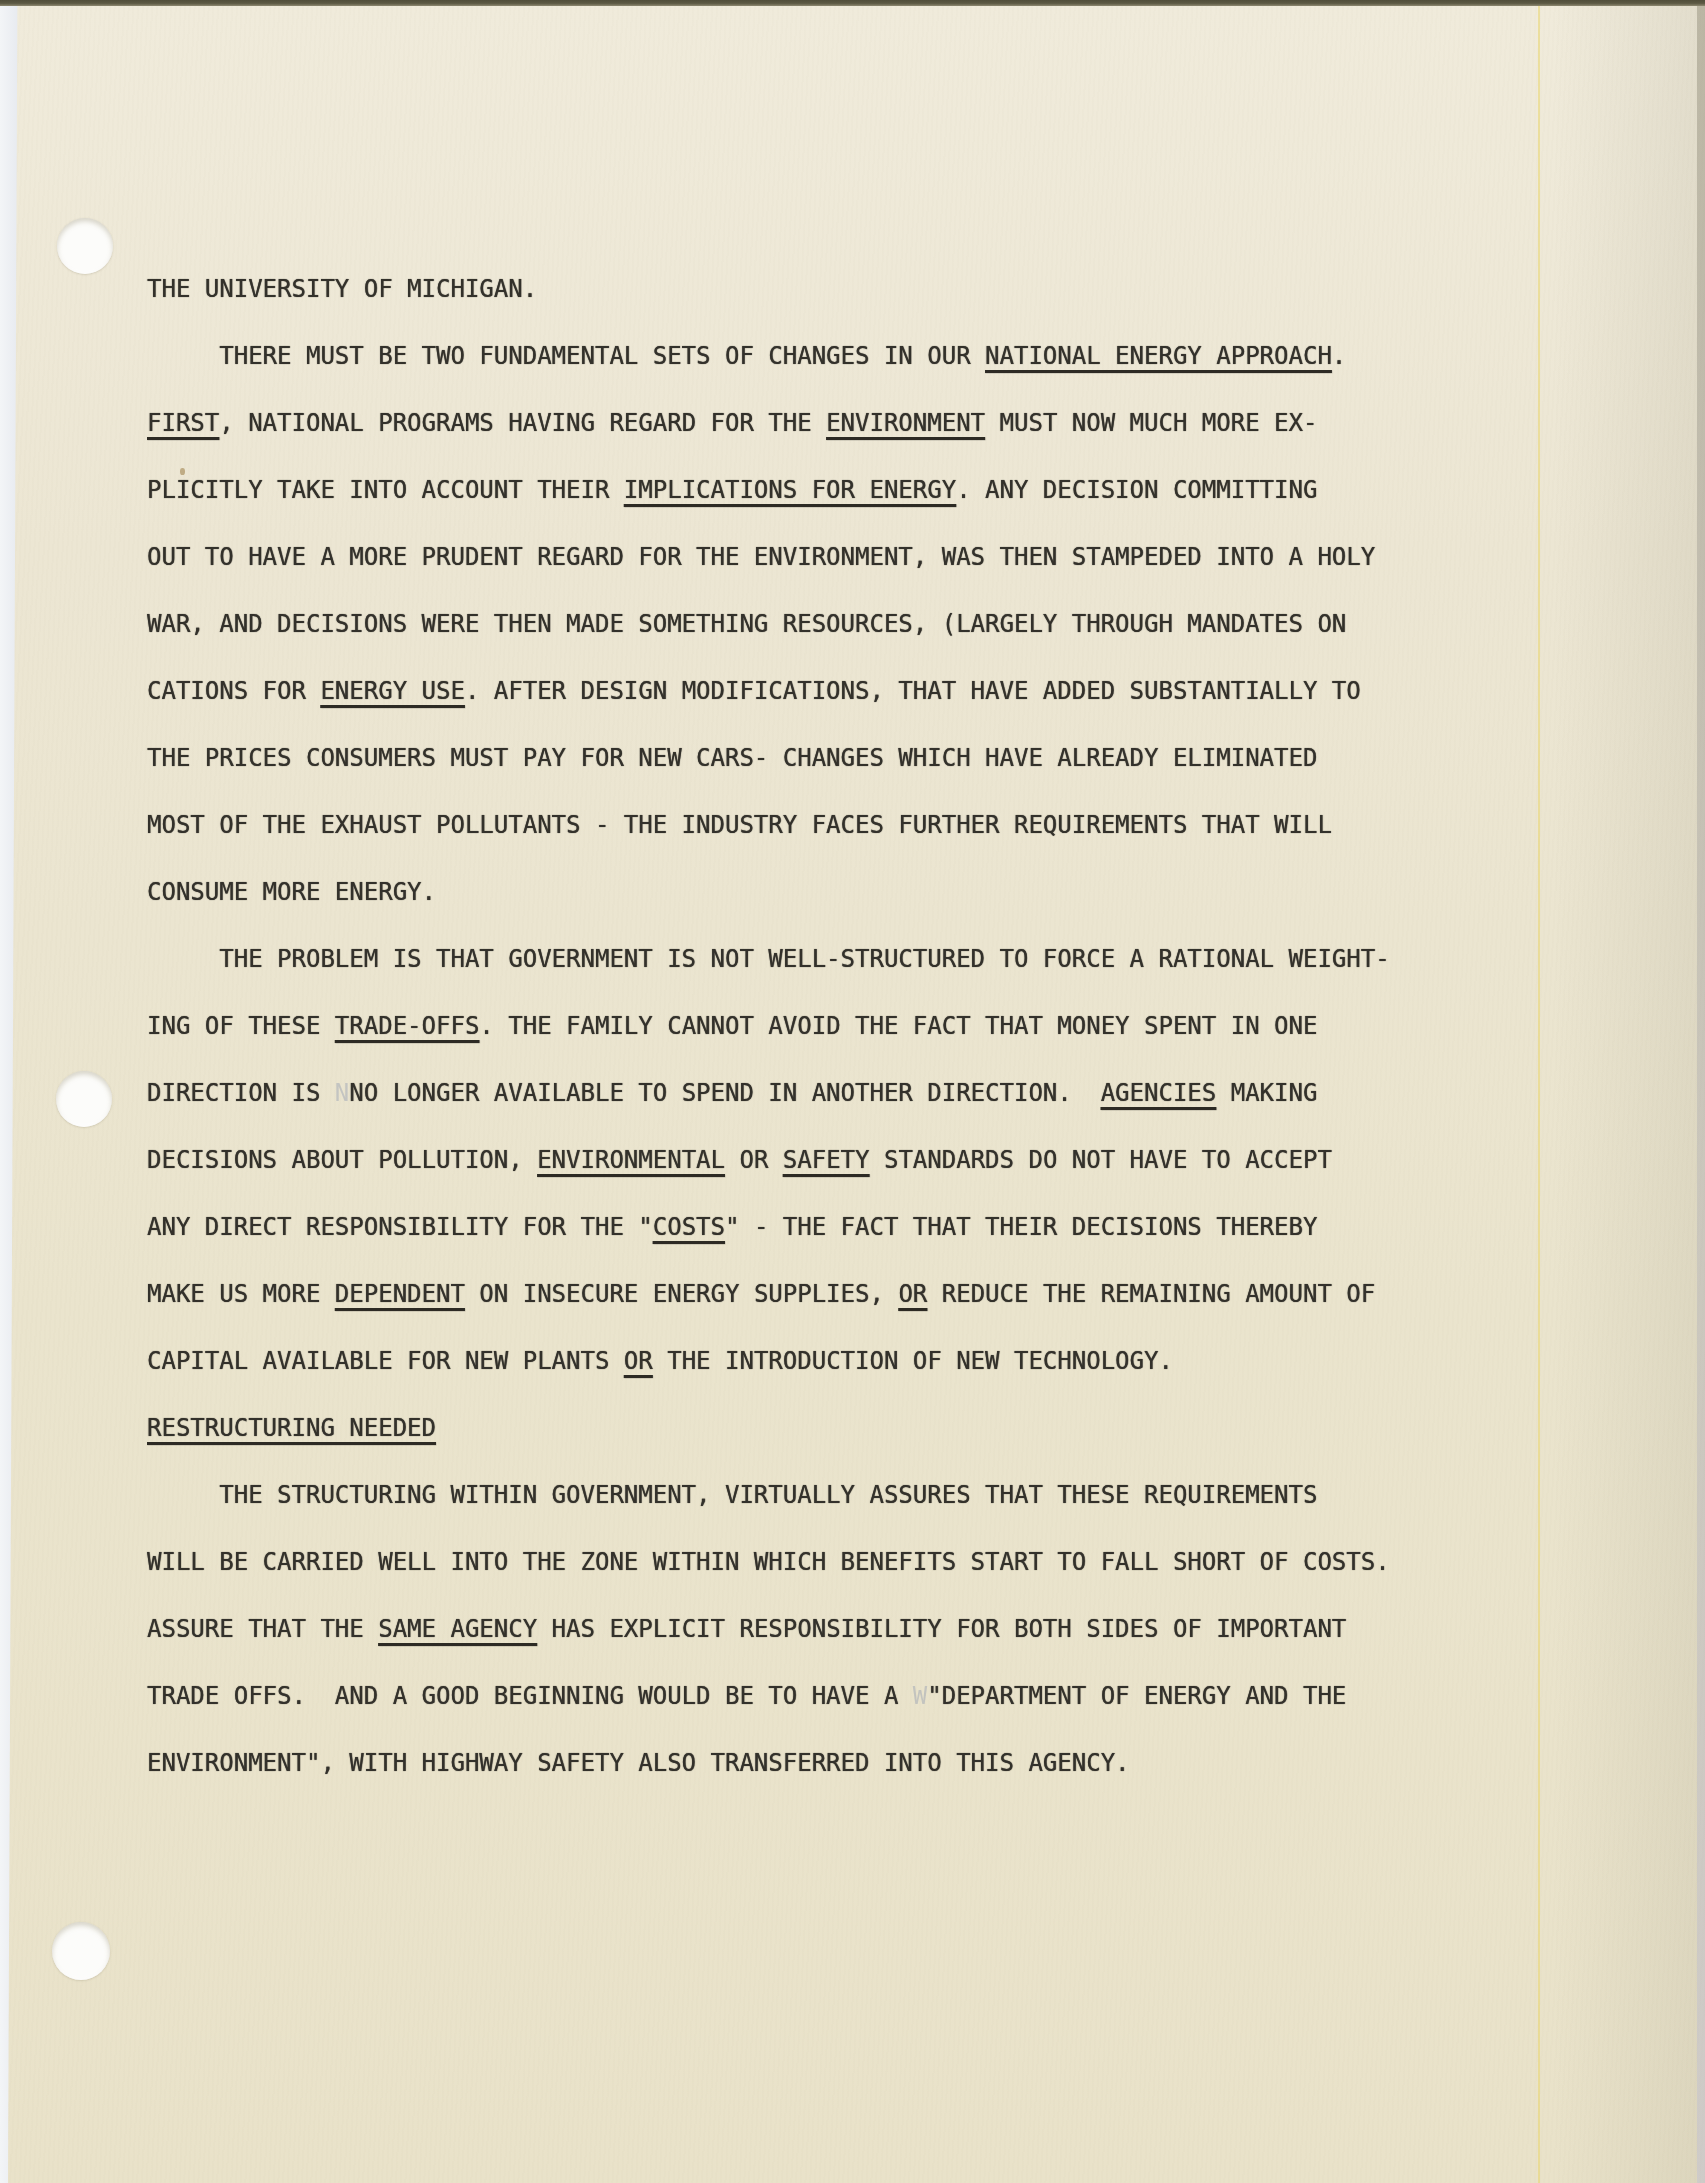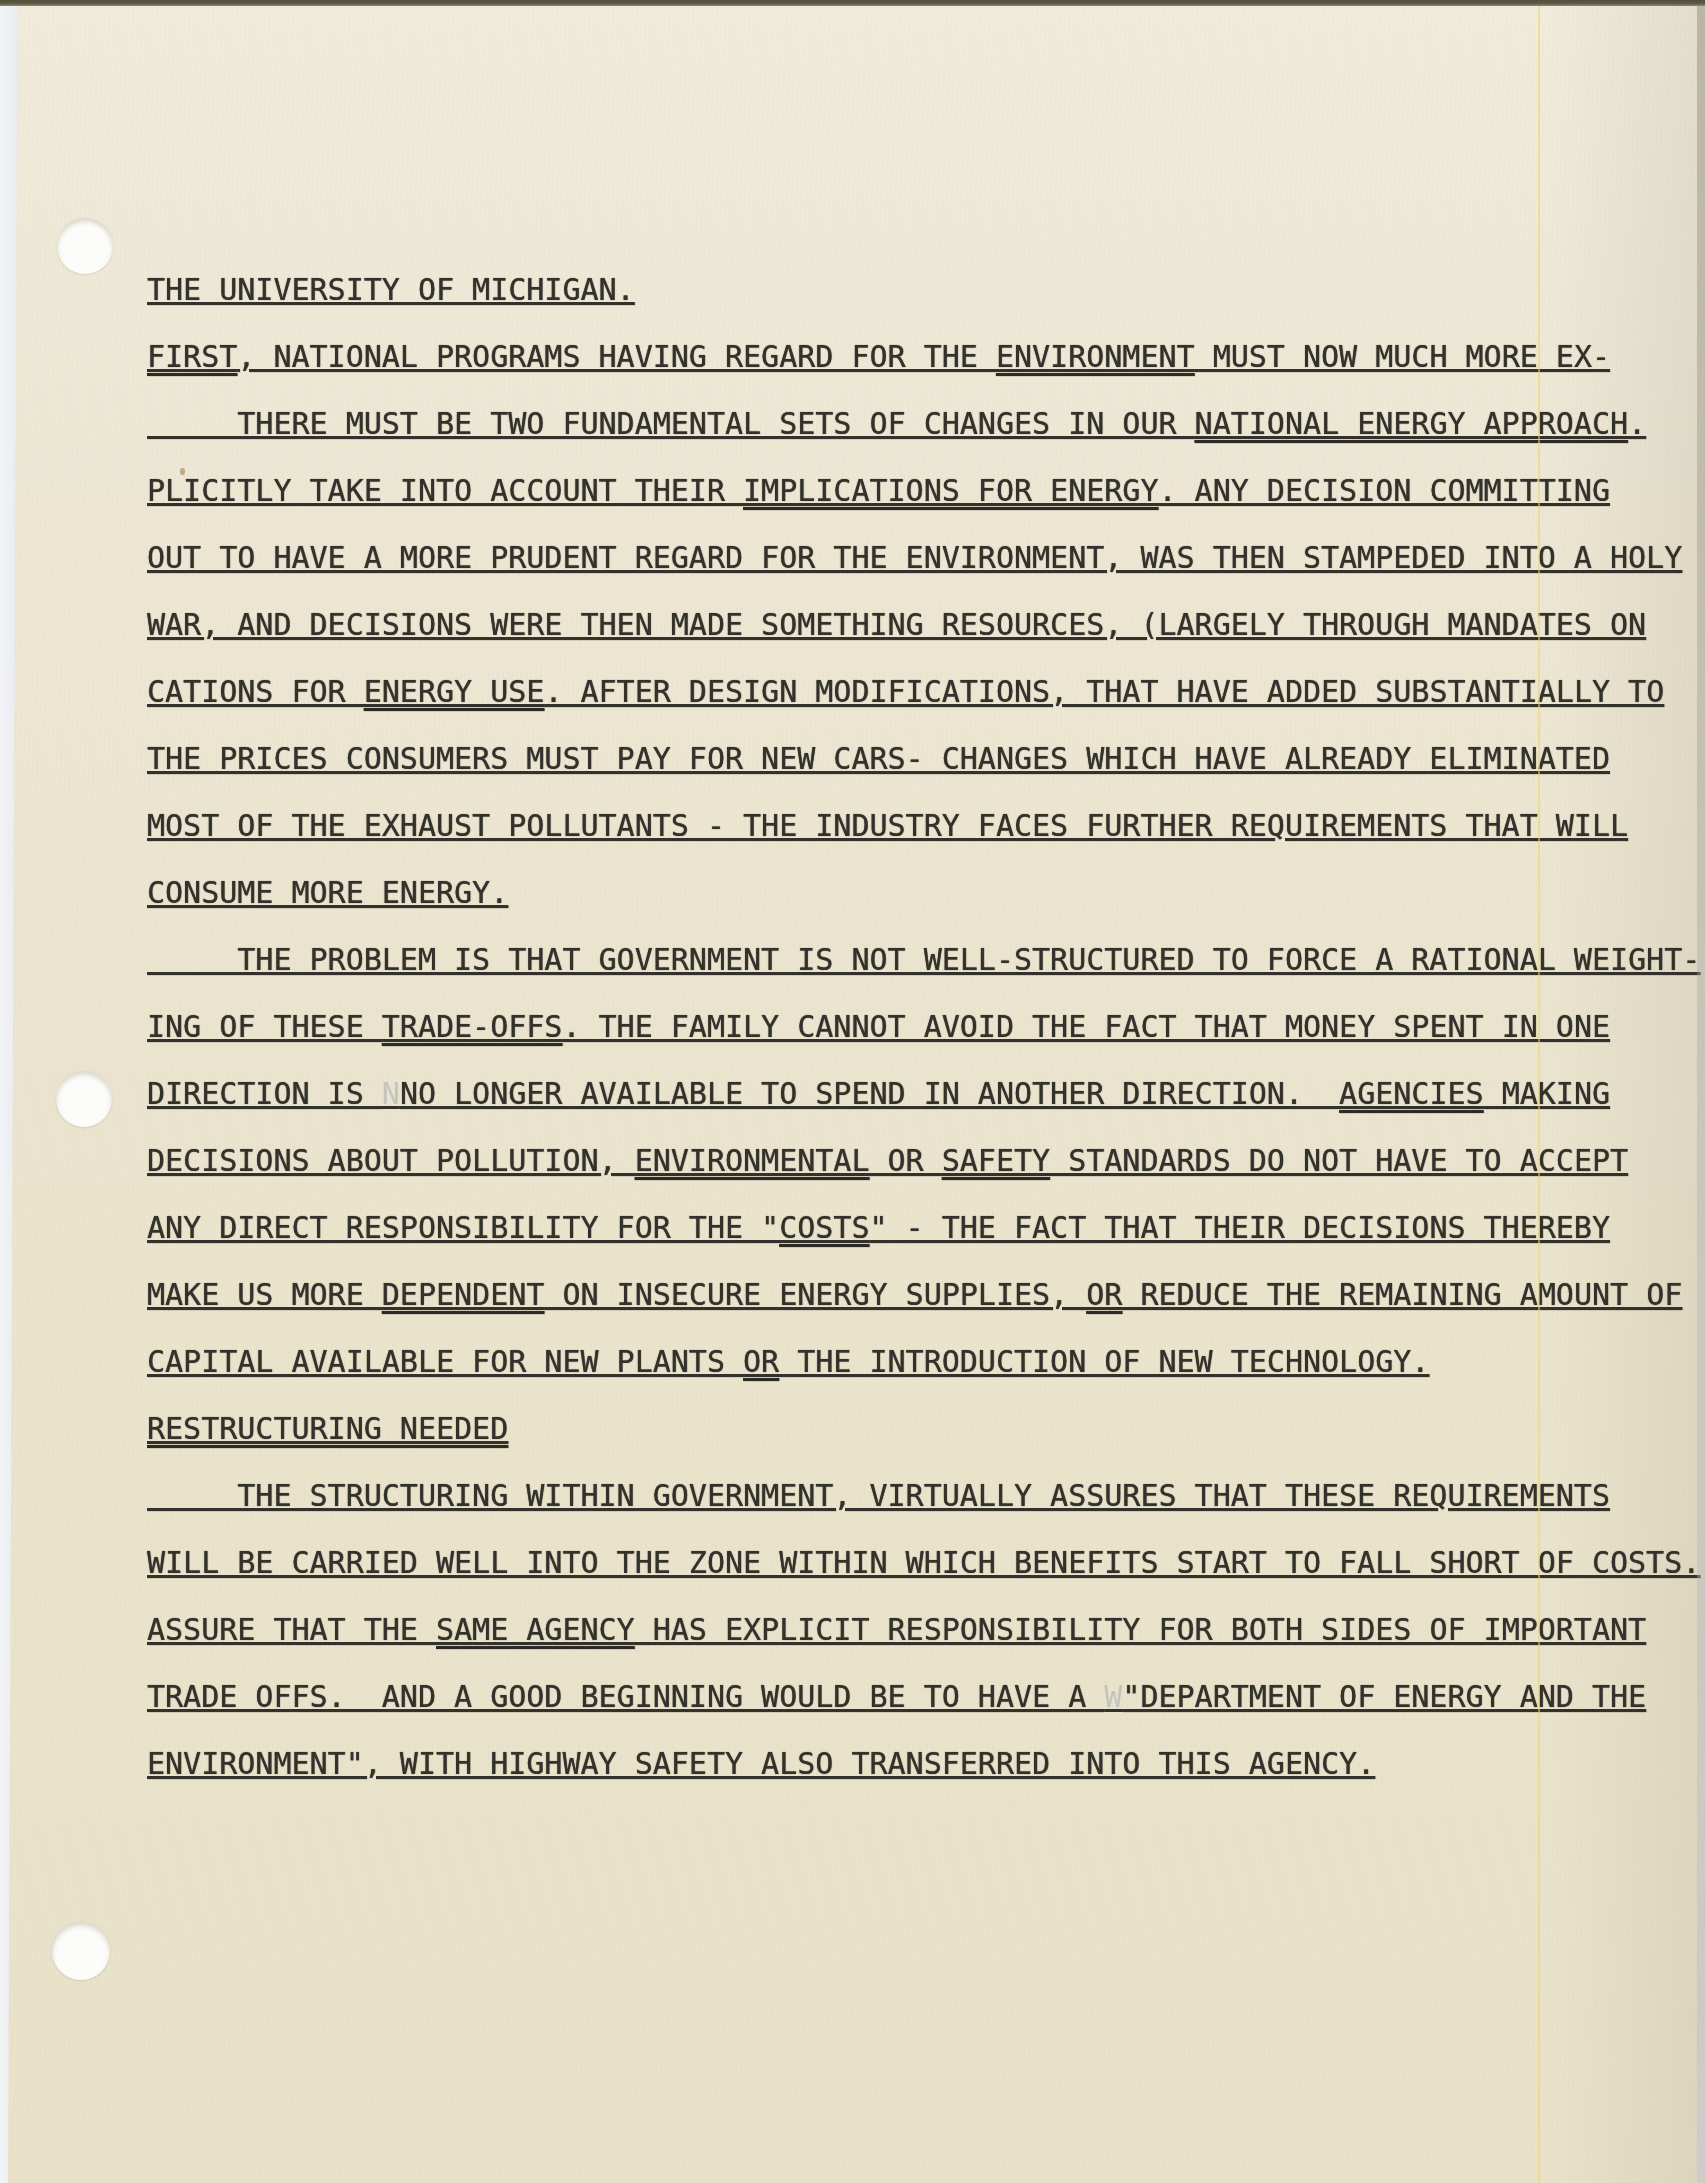--- a/index.html
+++ b/index.html
@@ -84,48 +84,47 @@
   
   .text-block {
     position: absolute;
     left: 146px;
     top: 256px;
     z-index: 4;
   }
   .typed-line {
     height: 67px;
     line-height: 67px;
-    font-size: 30px;
+    font-size: 24px;
     letter-spacing: 0;
     white-space: pre;
     color: #33312b;
     text-shadow: 0 0 1.1px rgba(51, 49, 43, 0.8), 0.4px 0.4px 0 rgba(51, 49, 43, 0.35);
-    text-decoration: underline;
   }
   .typed-line .u {
     text-decoration: underline;
     text-decoration-thickness: 2.7px;
     text-underline-offset: 6px;
     text-decoration-color: rgba(42, 40, 34, 0.92);
     text-decoration-skip-ink: none;
   }
   .typed-line .ghost {
     color: rgba(148, 158, 178, 0.45);
     text-shadow: none;
   }
 </style>
 </head>
 <body>
 
 <div class="paper">
   <div class="speck"></div>
   <div id="text-block" class="text-block">
       <div class="typed-line"><span>THE UNIVERSITY OF MICHIGAN.</span></div>
+      <div class="typed-line"><span>     THERE MUST BE TWO FUNDAMENTAL SETS OF CHANGES IN OUR </span><span class="u">NATIONAL ENERGY APPROACH</span><span>.</span></div>
       <div class="typed-line"><span class="u">FIRST</span><span>, NATIONAL PROGRAMS HAVING REGARD FOR THE </span><span class="u">ENVIRONMENT</span><span> MUST NOW MUCH MORE EX-</span></div>
-      <div class="typed-line"><span>     THERE MUST BE TWO FUNDAMENTAL SETS OF CHANGES IN OUR </span><span class="u">NATIONAL ENERGY APPROACH</span><span>.</span></div>
       <div class="typed-line"><span>PLICITLY TAKE INTO ACCOUNT THEIR </span><span class="u">IMPLICATIONS FOR ENERGY</span><span>. ANY DECISION COMMITTING</span></div>
       <div class="typed-line"><span>OUT TO HAVE A MORE PRUDENT REGARD FOR THE ENVIRONMENT, WAS THEN STAMPEDED INTO A HOLY</span></div>
       <div class="typed-line"><span>WAR, AND DECISIONS WERE THEN MADE SOMETHING RESOURCES, (LARGELY THROUGH MANDATES ON</span></div>
       <div class="typed-line"><span>CATIONS FOR </span><span class="u">ENERGY USE</span><span>. AFTER DESIGN MODIFICATIONS, THAT HAVE ADDED SUBSTANTIALLY TO</span></div>
       <div class="typed-line"><span>THE PRICES CONSUMERS MUST PAY FOR NEW CARS- CHANGES WHICH HAVE ALREADY ELIMINATED</span></div>
       <div class="typed-line"><span>MOST OF THE EXHAUST POLLUTANTS - THE INDUSTRY FACES FURTHER REQUIREMENTS THAT WILL</span></div>
       <div class="typed-line"><span>CONSUME MORE ENERGY.</span></div>
       <div class="typed-line"><span>     THE PROBLEM IS THAT GOVERNMENT IS NOT WELL-STRUCTURED TO FORCE A RATIONAL WEIGHT-</span></div>
       <div class="typed-line"><span>ING OF THESE </span><span class="u">TRADE-OFFS</span><span>. THE FAMILY CANNOT AVOID THE FACT THAT MONEY SPENT IN ONE</span></div>
       <div class="typed-line"><span>DIRECTION IS </span><span class="ghost">N</span><span>NO LONGER AVAILABLE TO SPEND IN ANOTHER DIRECTION.  </span><span class="u">AGENCIES</span><span> MAKING</span></div>

